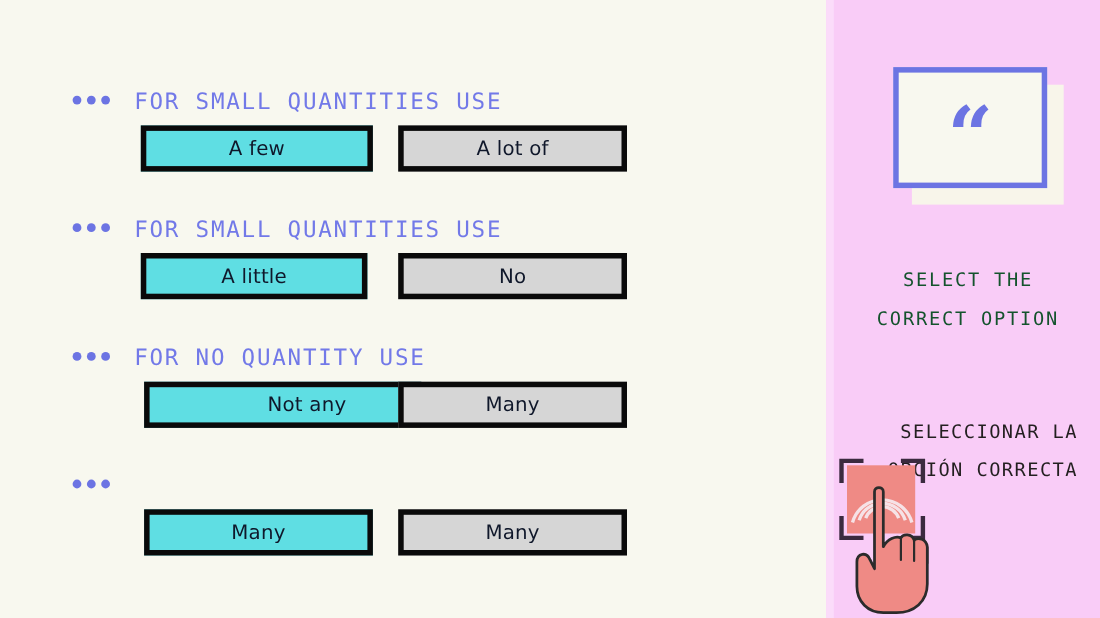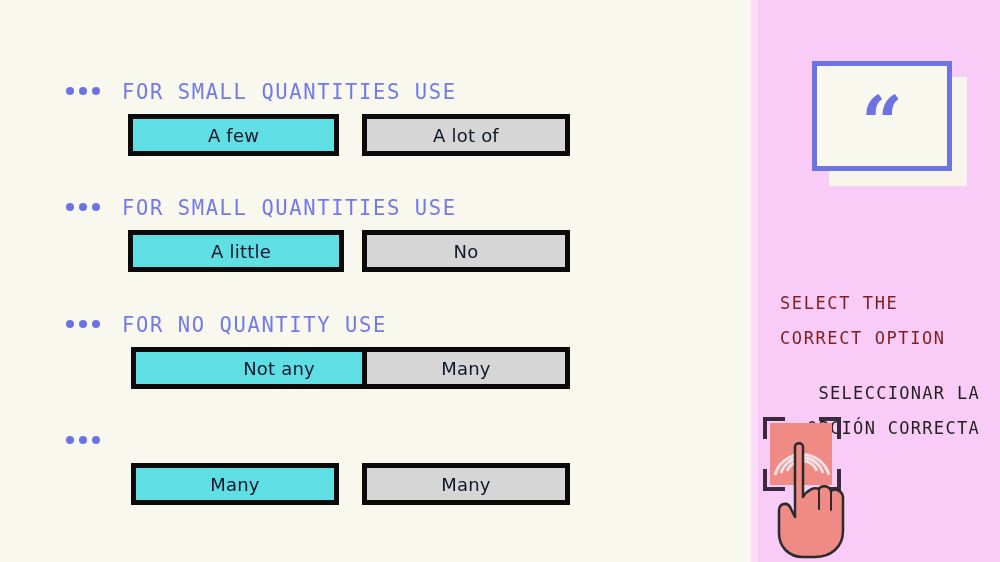--- a/index.html
+++ b/index.html
@@ -89,21 +89,21 @@
     font-size: 18px;
     color: #0f172a;
     letter-spacing: 0.2px;
   }
   .opt.correct { background: #5fdee3; }
   .opt.other   { background: #d6d6d6; }
 
   
   .r0 .opt.correct { left: 128px; width: 201px; }
   .r0 .opt.other   { left: 362px; width: 198px; }
-  .r1 .opt.correct { left: 128px; width: 196px; padding-left: 10px; }
+  .r1 .opt.correct { left: 128px; width: 196px; }
   .r1 .opt.other   { left: 362px; width: 198px; }
   .r2 .opt.correct { left: 131px; width: 198px; padding-left: 44px; }
   .r2 .opt.other   { left: 362px; width: 198px; }
   .r3 .opt.correct { left: 131px; width: 198px; }
   .r3 .opt.other   { left: 362px; width: 198px; }
 
   
   #right-panel {
     position: absolute;
     left: 751px; top: 0;
@@ -154,27 +154,26 @@
     color: #6c74e3;
     margin-top: 14px;
     font-weight: 700;
   }
 
   #prompt-en {
     position: absolute;
     right: 20px;
     top: 238px;
     width: 200px;
-    text-align: left;
+    text-align: center;
     font-family: "DejaVu Sans Mono", "Liberation Mono", monospace;
     font-size: 17px;
     letter-spacing: 1.6px;
     line-height: 35px;
-    color: #7f1d1d;
-    margin-top: 48px;
+    color: #14532d;
   }
   #prompt-es {
     position: absolute;
     right: 20px;
     top: 376px;
     width: 210px;
     text-align: right;
     font-family: "DejaVu Sans Mono", "Liberation Mono", monospace;
     font-size: 17px;
     letter-spacing: 1.3px;

